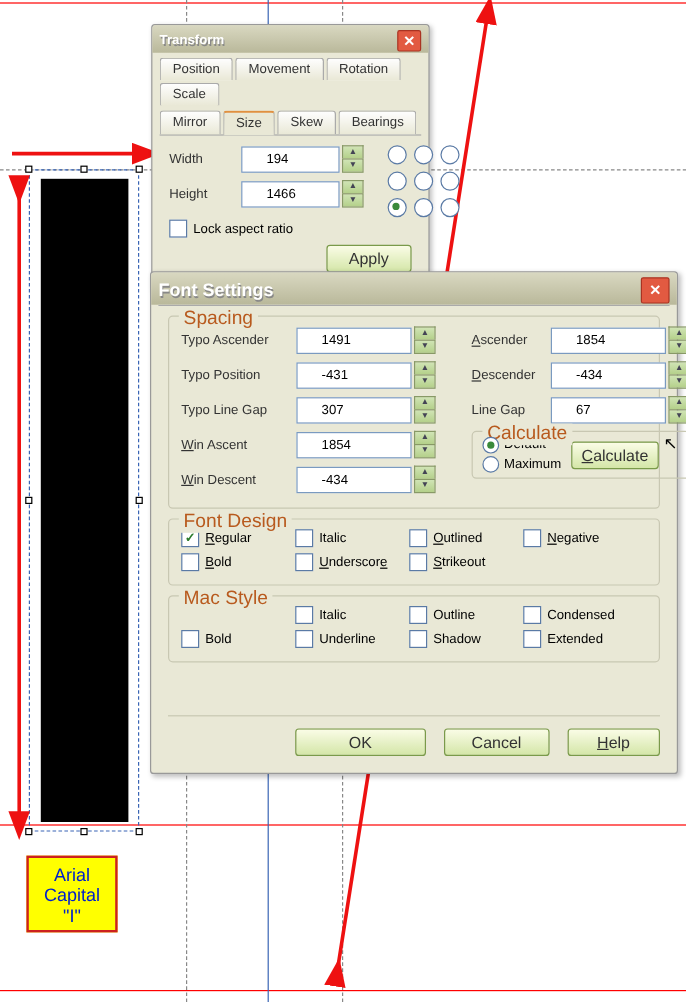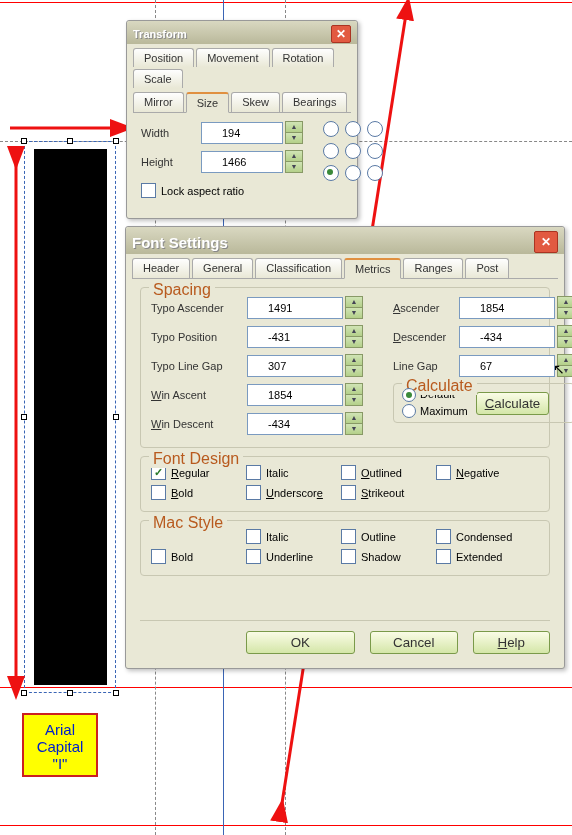--- a/index.html
+++ b/index.html
@@ -122,35 +122,28 @@
           <div class="radio-dot"></div>
         <div class="radio-dot sel"></div>
           <div class="radio-dot"></div>
           <div class="radio-dot"></div>
       </div>
     </div>
     <div class="row">
         <span class="cb"></span>
         <span>Lock aspect ratio</span>
       </div>
+    <div style="text-align:right;margin-top:6px"><button class="btn">Apply</button></div>
   </div>
 </div>
 
 <div class="dialog" style="left:125px;top:226px;width:438px">
   <div class="titlebar" style="height:24px">
     <span style="font-size:15px">Font Settings</span>
     <div class="close-x" style="width:22px;height:20px">✕</div>
-  </div>
-  <div class="tabs">
-    <div class="tab">Header</div>
-    <div class="tab">General</div>
-    <div class="tab">Classification</div>
-    <div class="tab active">Metrics</div>
-    <div class="tab">Ranges</div>
-    <div class="tab">Post</div>
   </div>
   <div class="panel">
 
     <div class="fieldset">
       <div class="legend">Spacing</div>
       <div style="display:flex;gap:30px">
         <div>
           <div class="fs-row">
               <span class="l">Typo Ascender</span>
               <input class="num-input" value="1491" style="">

